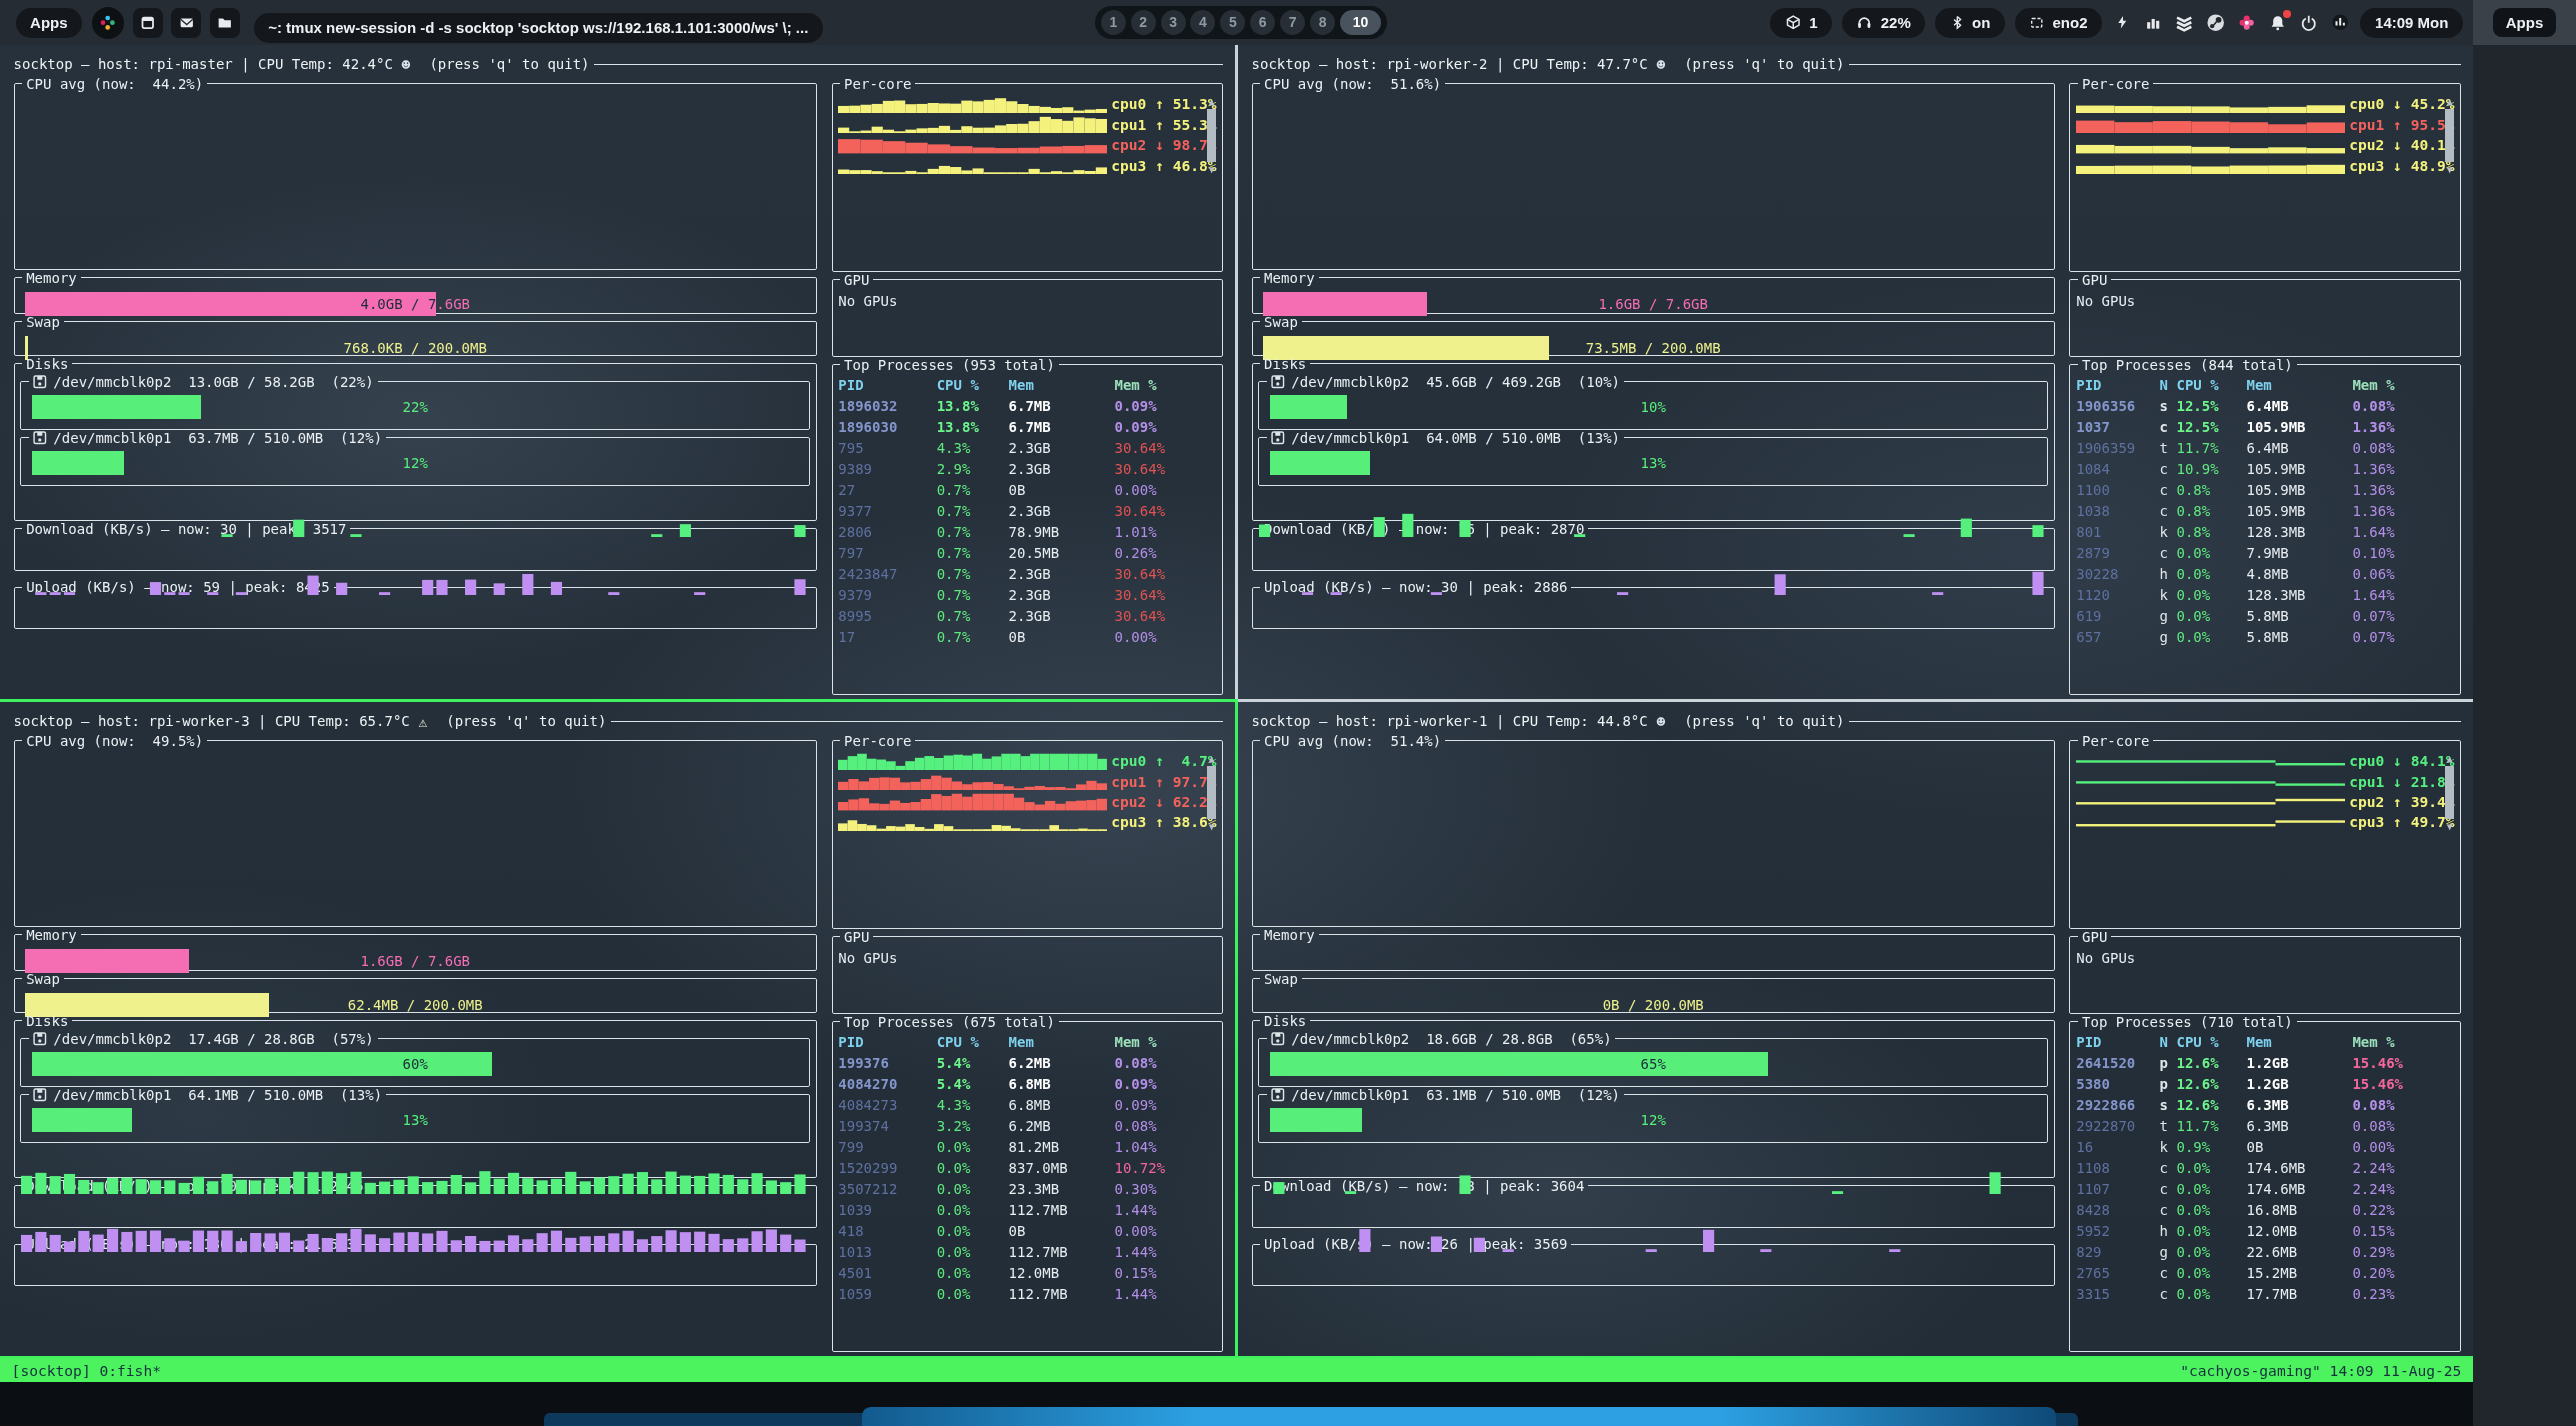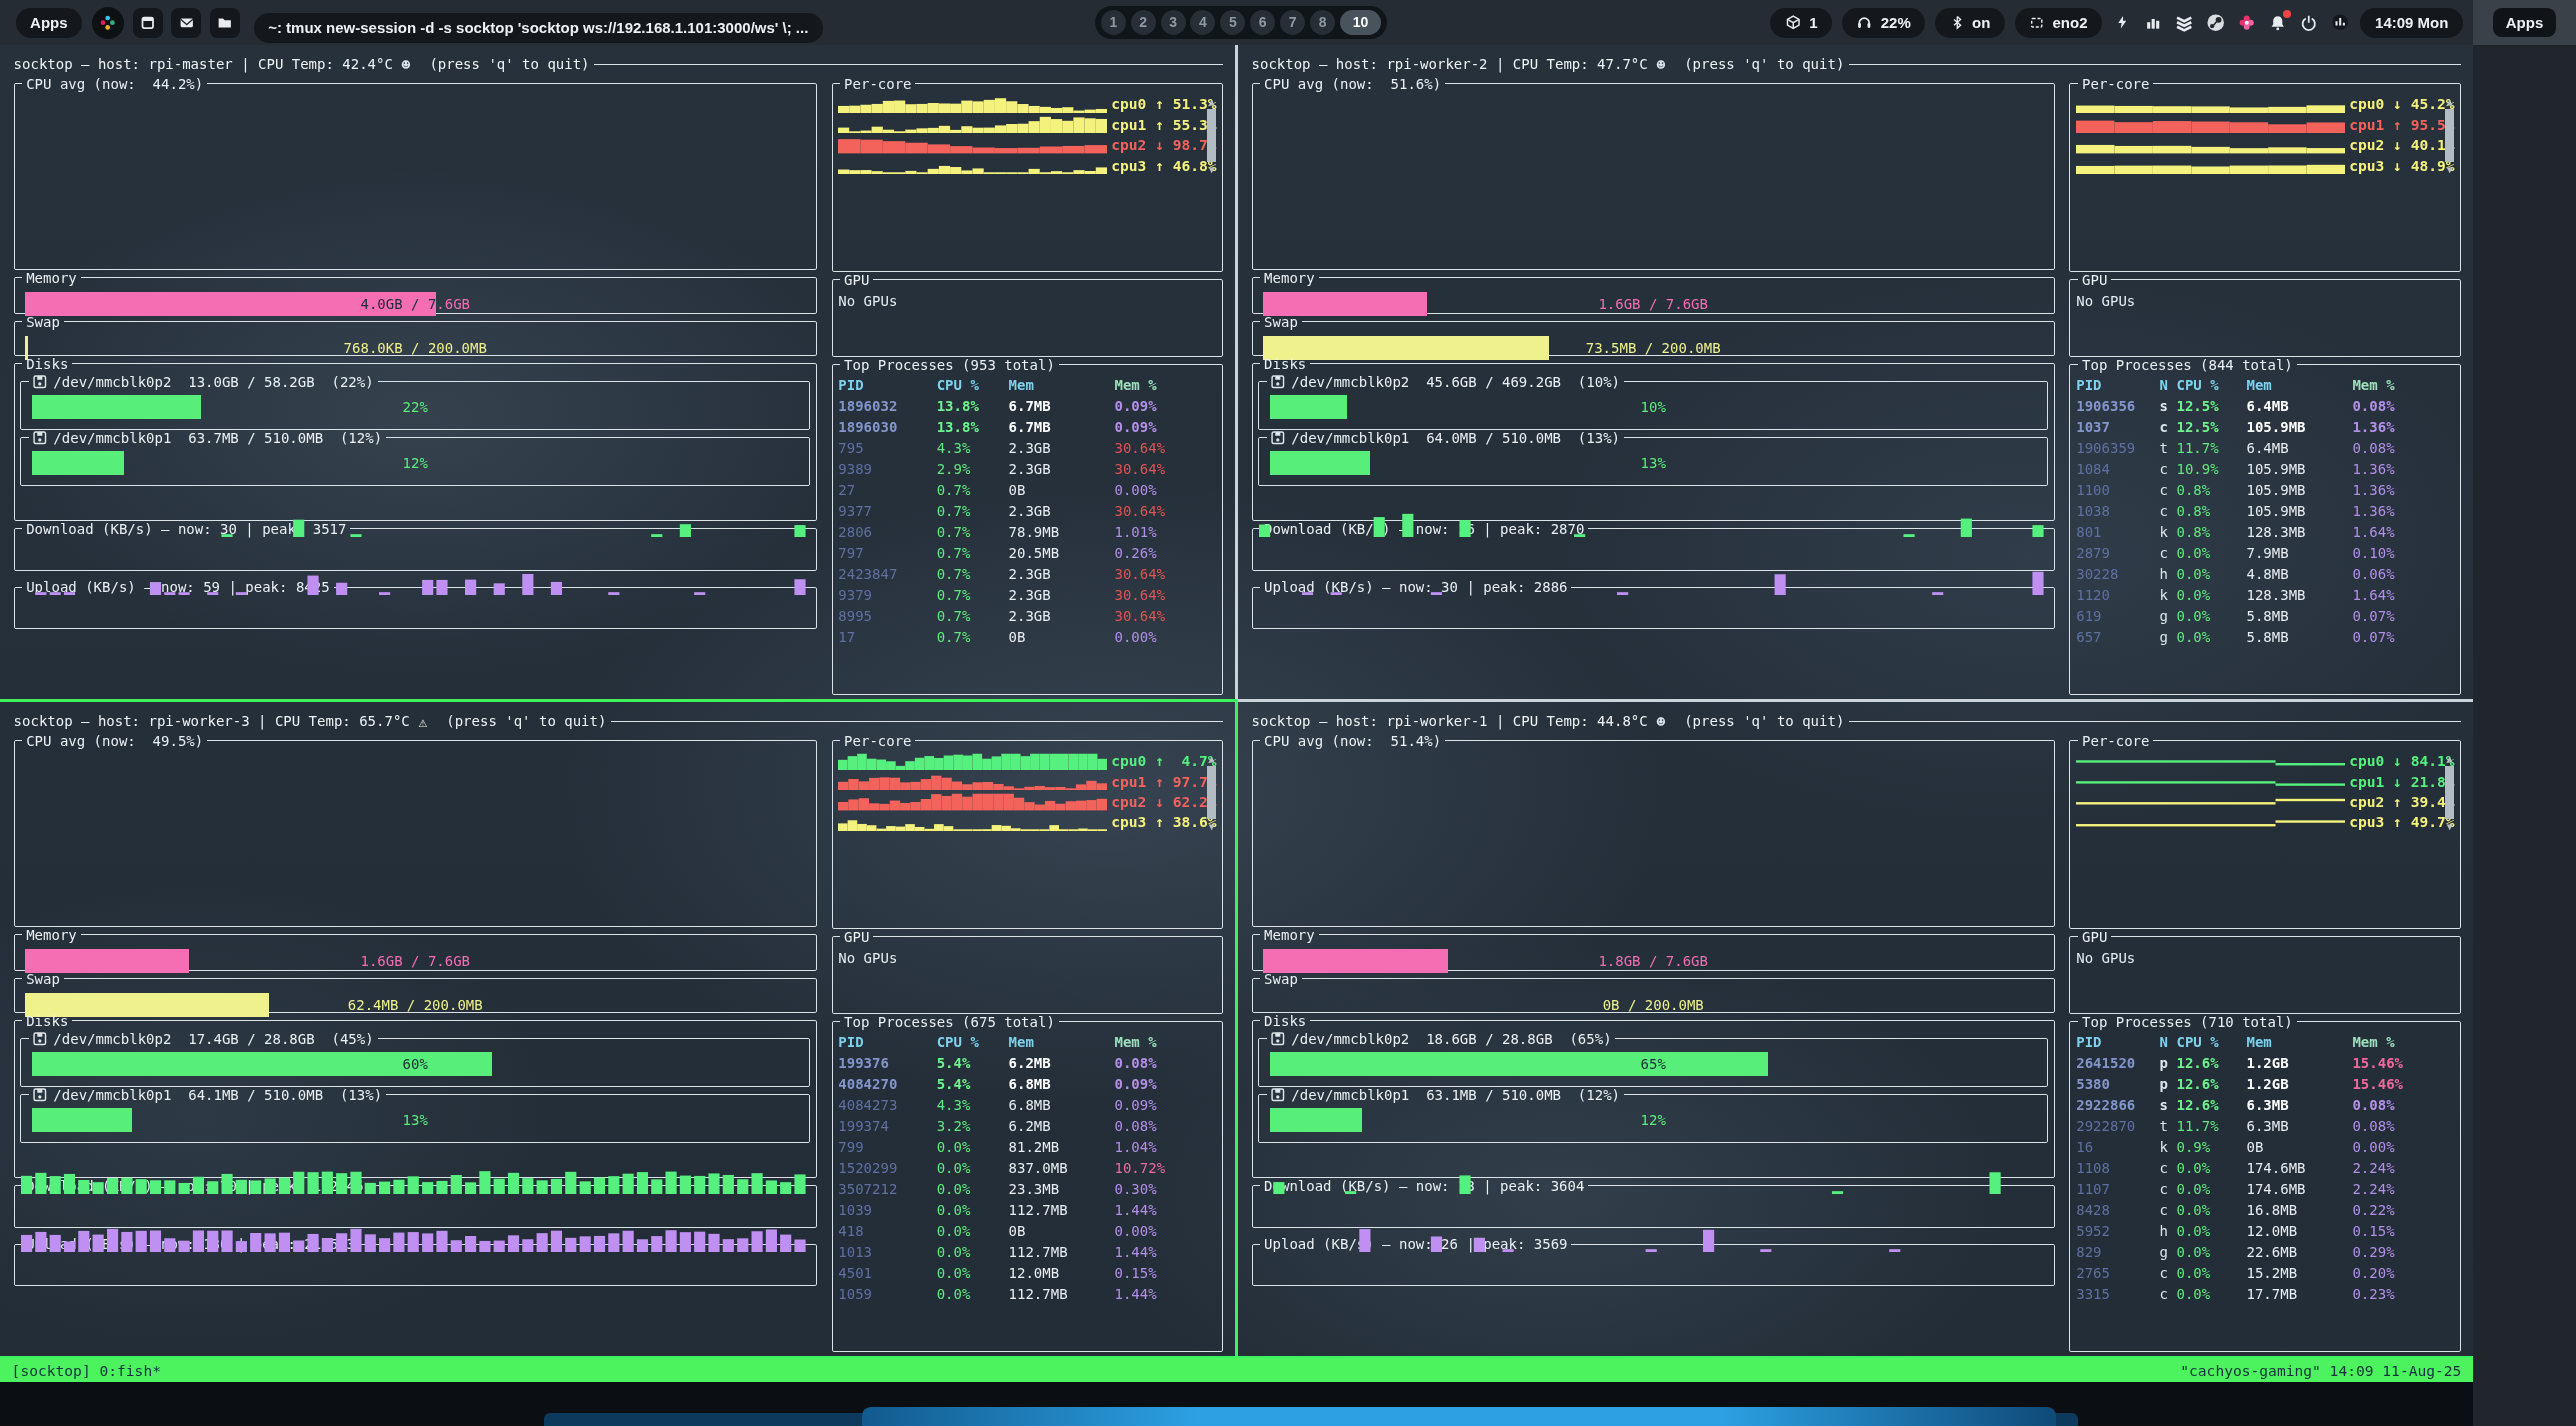--- a/index.html
+++ b/index.html
@@ -850,21 +850,21 @@
                 </div>
         </fieldset>
         <fieldset class="box disksb">
           <legend class="lg-disks">Disks</legend>
           <div class="disk-list">
                   <fieldset class="box disk">
                     <legend><svg class="dicon" viewBox="0 0 14 14">
                         <rect x="1.1" y="1.1" width="11.8" height="11.8" rx="1.6" fill="none" stroke="#dfe6ea" stroke-width="1.5"></rect>
                         <rect x="4.4" y="1.1" width="5.2" height="3.8" fill="#dfe6ea"></rect>
                         <circle cx="7" cy="9.2" r="1.7" fill="#dfe6ea"></circle>
-                      </svg><span>/dev/mmcblk0p2  17.4GB / 28.8GB  (45%)</span></legend>
+                      </svg><span>/dev/mmcblk0p2  17.4GB / 28.8GB  (57%)</span></legend>
                     <div class="gauge">
                       <div class="fill" style="width:60%;background:#58ee7a"></div>
                       <span class="gtxt" style="color:#58ee7a">60%</span>
                       <span class="gtxt darktxt" style="clip-path:inset(-1.9px 40% -1.9px 0)">60%</span>
                     </div>
                   </fieldset>
                   <fieldset class="box disk">
                     <legend><svg class="dicon" viewBox="0 0 14 14">
                         <rect x="1.1" y="1.1" width="11.8" height="11.8" rx="1.6" fill="none" stroke="#dfe6ea" stroke-width="1.5"></rect>
                         <rect x="4.4" y="1.1" width="5.2" height="3.8" fill="#dfe6ea"></rect>
@@ -1222,25 +1222,20 @@
                   <rect x="560.0" y="107.6" width="8.8" height="72.4" fill="#85d8f1"></rect>
                   <rect x="570.0" y="124.1" width="8.8" height="55.9" fill="#85d8f1"></rect>
                   <rect x="580.0" y="131.3" width="8.8" height="48.7" fill="#85d8f1"></rect>
                   <rect x="590.0" y="88.2" width="8.8" height="91.8" fill="#85d8f1"></rect>
                   <rect x="600.0" y="150.5" width="8.8" height="29.5" fill="#85d8f1"></rect>
                   <rect x="610.0" y="124.1" width="8.8" height="55.9" fill="#85d8f1"></rect>
                 </svg>
         </fieldset>
         <fieldset class="box mem">
           <legend class="lg-mem">Memory</legend>
-          <div class="gauge g-mem">
-                  <div class="fill" style="width:23.7%;background:#f56db2"></div>
-                  <span class="gtxt" style="color:#f56db2">1.8GB / 7.6GB</span>
-                  <span class="gtxt darktxt" style="clip-path:inset(-1.9px 76.3% -1.9px 0)">1.8GB / 7.6GB</span>
-                </div>
         </fieldset>
         <fieldset class="box swapb">
           <legend class="lg-swap">Swap</legend>
           <div class="gauge g-swap">
                   <div class="fill" style="width:0%;background:#eef18c"></div>
                   <span class="gtxt" style="color:#eef18c">0B / 200.0MB</span>
                   <span class="gtxt darktxt" style="clip-path:inset(-1.9px 100% -1.9px 0)">0B / 200.0MB</span>
                 </div>
         </fieldset>
         <fieldset class="box disksb">

